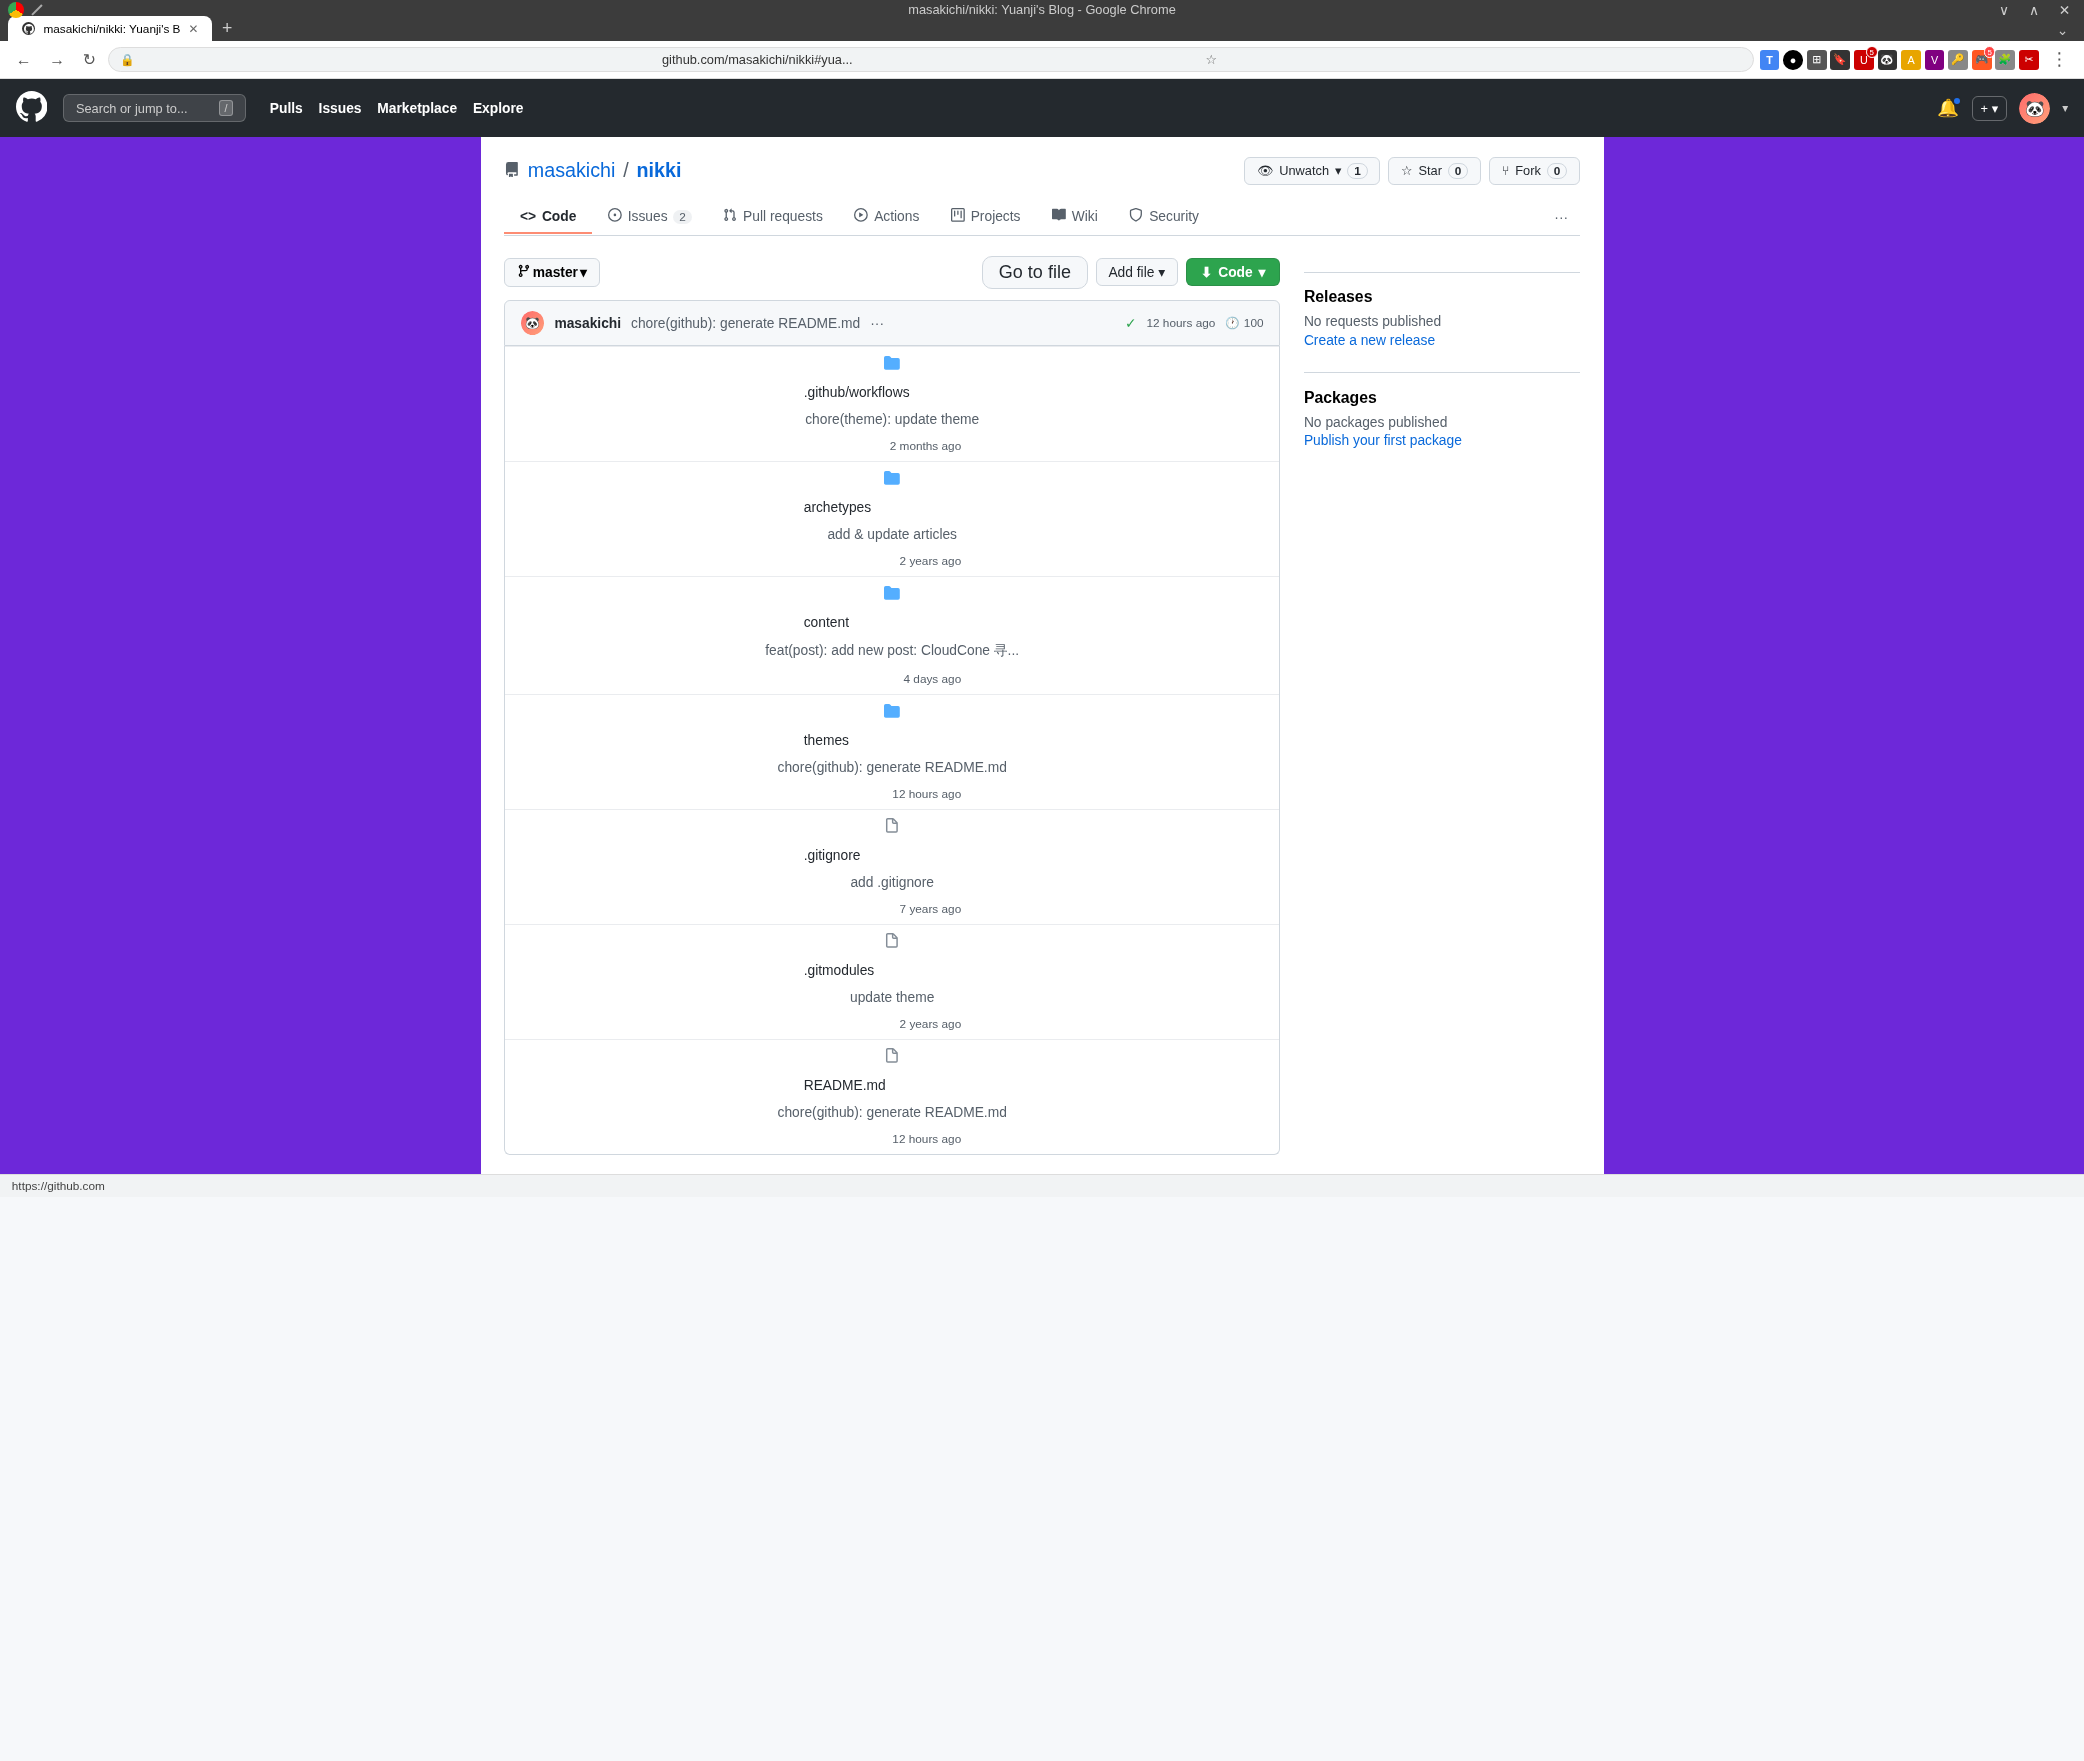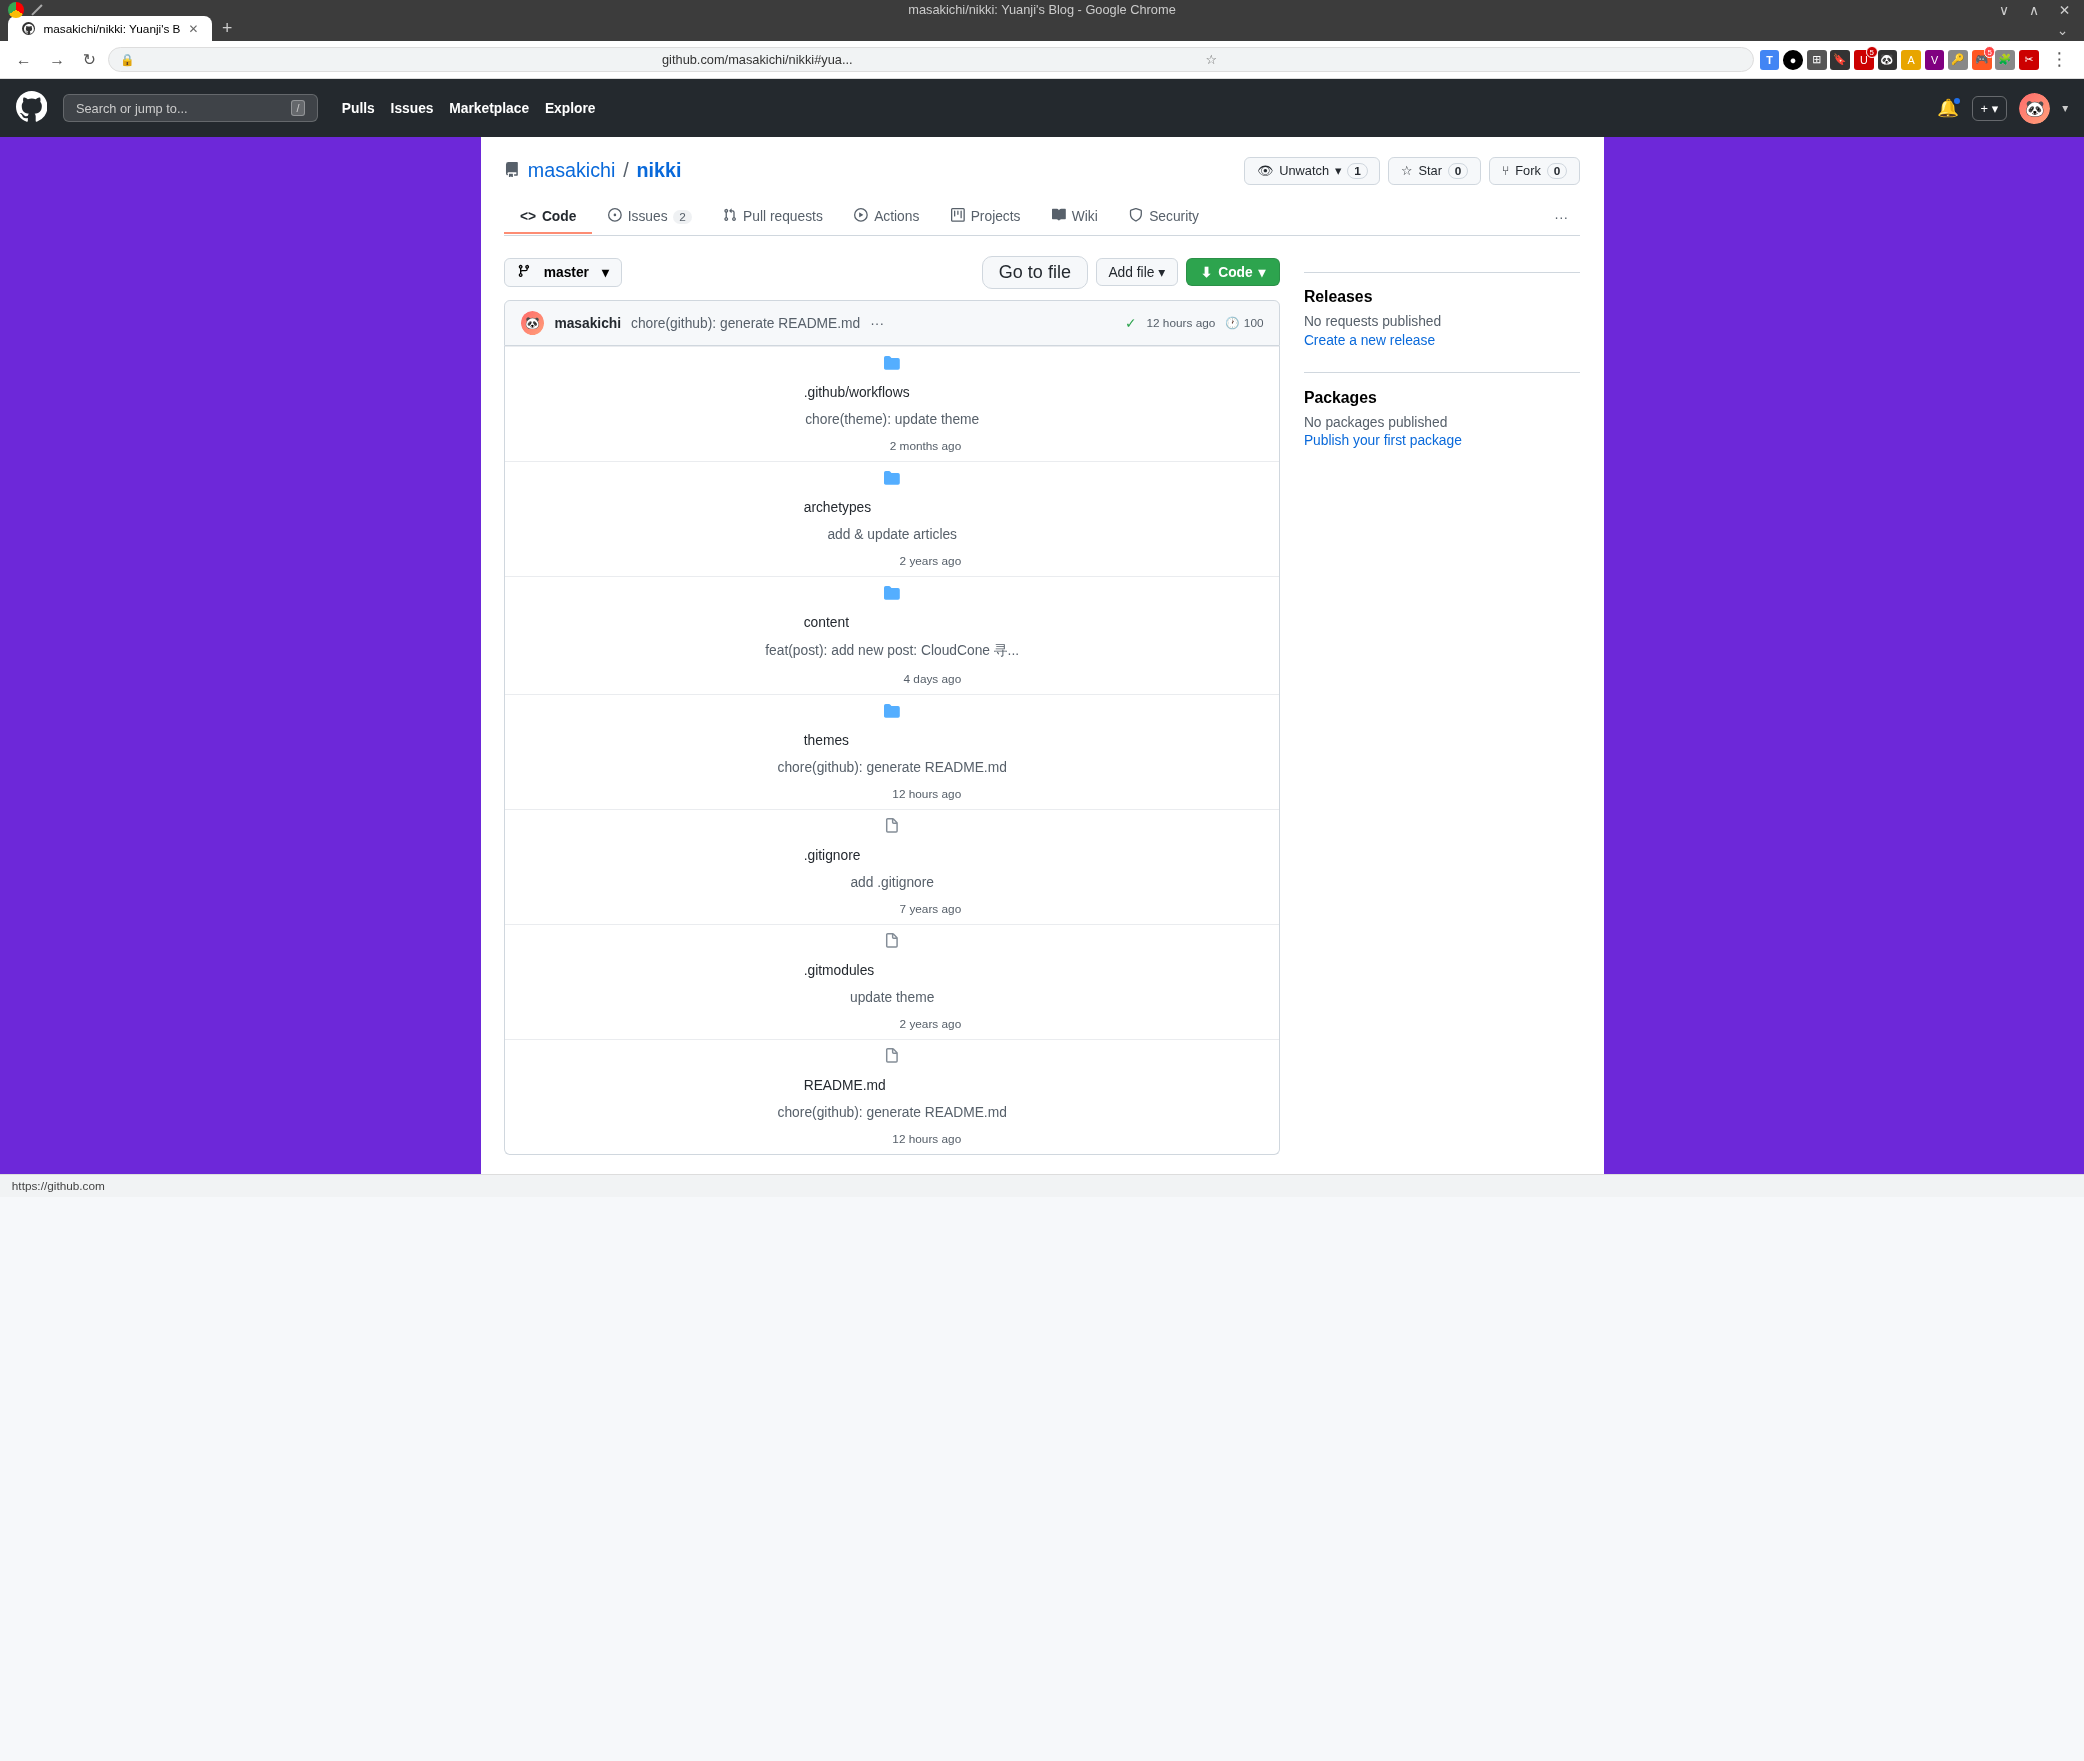--- a/index.html
+++ b/index.html
@@ -23,21 +23,21 @@
     .address-bar { flex: 1; display: flex; align-items: center; background: #f1f3f4; border: 1px solid #ddd; border-radius: 19.7px; padding: 3.9px 11.8px; font-size: 12.8px; color: #333; }
     .address-bar span { flex: 1; }
     .address-bar .star { margin-left: 7.9px; color: #666; }
     .toolbar-extensions { display: flex; align-items: center; gap: 3.9px; }
     .ext-icon { width: 19.7px; height: 19.7px; border-radius: 3px; display: flex; align-items: center; justify-content: center; font-size: 10.8px; cursor: pointer; }
     .more-btn { background: none; border: none; color: #555; font-size: 17.7px; cursor: pointer; padding: 2px 5.9px; }
 
     
     .gh-nav { background: #24292e; padding: 11.8px 15.8px; display: flex; align-items: center; gap: 15.8px; }
     .gh-logo { width: 31.5px; height: 31.5px; fill: #fff; }
-    .gh-search { background: rgba(255,255,255,0.125); border: 1px solid rgba(255,255,255,0.2); border-radius: 5.9px; padding: 4.9px 11.8px; color: #ccc; font-size: 12.8px; display: flex; align-items: center; justify-content: space-between; width: 255px; cursor: pointer; }
+    .gh-search { background: rgba(255,255,255,0.125); border: 1px solid rgba(255,255,255,0.2); border-radius: 5.9px; padding: 4.9px 11.8px; color: #ccc; font-size: 12.8px; display: flex; align-items: center; justify-content: space-between; width: 183px; cursor: pointer; }
     .gh-search .slash { background: rgba(255,255,255,0.2); border: 1px solid rgba(255,255,255,0.3); border-radius: 3px; padding: 1px 4.9px; font-size: 10.8px; }
     .gh-nav-links { display: flex; gap: 15.8px; margin-left: 7.9px; }
     .gh-nav-link { color: #fff; font-weight: 600; font-size: 13.8px; text-decoration: none; cursor: pointer; }
     .gh-nav-right { margin-left: auto; display: flex; align-items: center; gap: 11.8px; }
     .gh-nav-icon { color: #fff; font-size: 17.7px; cursor: pointer; position: relative; }
     .notification-dot { width: 9.9px; height: 9.9px; background: #1f6feb; border-radius: 50%; position: absolute; top: -2px; right: -2px; border: 2px solid #24292e; }
     .gh-avatar { width: 31.5px; height: 31.5px; border-radius: 50%; overflow: hidden; cursor: pointer; }
     .gh-plus-btn { color: #fff; background: none; border: 1px solid rgba(255,255,255,0.3); border-radius: 5.9px; padding: 3.9px 7.9px; cursor: pointer; font-size: 12.8px; display: flex; align-items: center; gap: 3.9px; }
 
     
@@ -60,21 +60,21 @@
     .repo-tab .tab-count { background: rgba(175,184,193,0.2); border-radius: 9.9px; padding: 0 5.9px; font-size: 11.8px; }
     .repo-tab-more { margin-left: auto; padding: 7.9px 11.8px; cursor: pointer; color: #57606a; }
 
     
     .content-layout { display: flex; gap: 23.6px; }
     .file-browser { flex: 1; min-width: 0; }
     .sidebar { width: 276px; flex-shrink: 0; }
 
     
     .file-controls { display: flex; align-items: center; gap: 7.9px; margin-bottom: 11.8px; }
-    .branch-btn { display: flex; align-items: center; gap: 13px; background: #f6f8fa; border: 1px solid #d0d7de; border-radius: 5.9px; padding: 4.9px 11.8px; font-size: 13.8px; cursor: pointer; font-weight: 600; }
+    .branch-btn { display: flex; align-items: center; gap: 2px; background: #f6f8fa; border: 1px solid #d0d7de; border-radius: 5.9px; padding: 4.9px 11.8px; font-size: 13.8px; cursor: pointer; font-weight: 600; }
     .file-btn { background: #f6f8fa; border: 1px solid #d0d7de; border-radius: 10px; padding: 4.9px 15.8px; font-size: 18px; cursor: pointer; color: #24292f; margin-left: auto; }
     .add-file-btn { display: flex; align-items: center; gap: 3.9px; background: #f6f8fa; border: 1px solid #d0d7de; border-radius: 5.9px; padding: 4.9px 11.8px; font-size: 13.8px; cursor: pointer; color: #24292f; }
     .code-btn { display: flex; align-items: center; gap: 5.9px; background: #2da44e; border: 1px solid rgba(31,35,40,0.15); border-radius: 5.9px; padding: 4.9px 13.8px; font-size: 13.8px; cursor: pointer; color: #fff; font-weight: 600; }
 
     
     .latest-commit { display: flex; align-items: center; gap: 9.9px; background: #f6f8fa; border: 1px solid #d0d7de; border-radius: 5.9px 5.9px 0 0; padding: 9.9px 15.8px; }
     .commit-avatar { width: 23.6px; height: 23.6px; border-radius: 50%; overflow: hidden; flex-shrink: 0; }
     .commit-author { font-weight: 700; color: #24292f; }
     .commit-msg { color: #57606a; }
     .commit-more { color: #57606a; }

